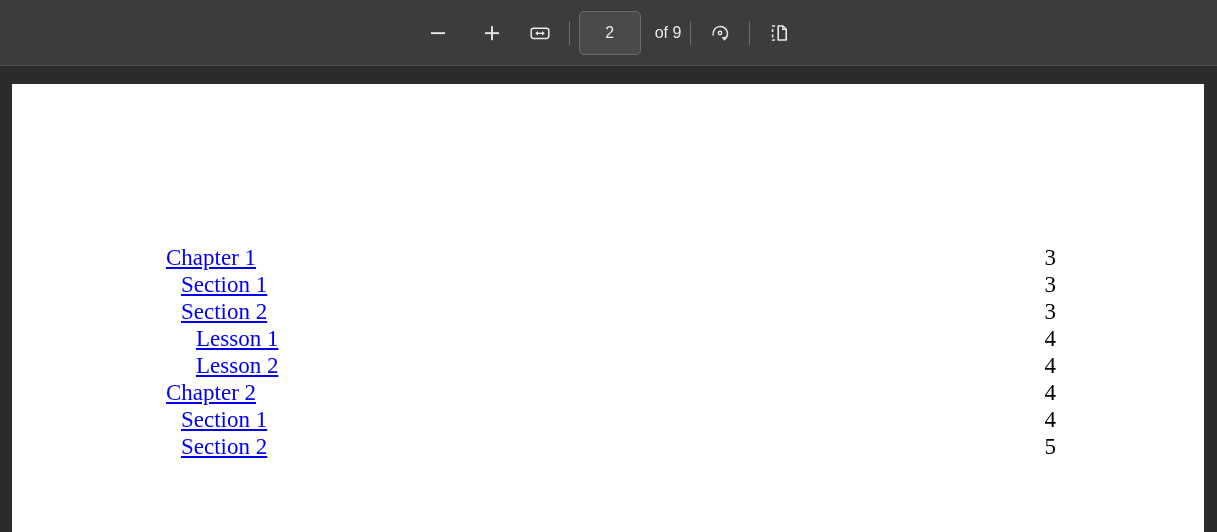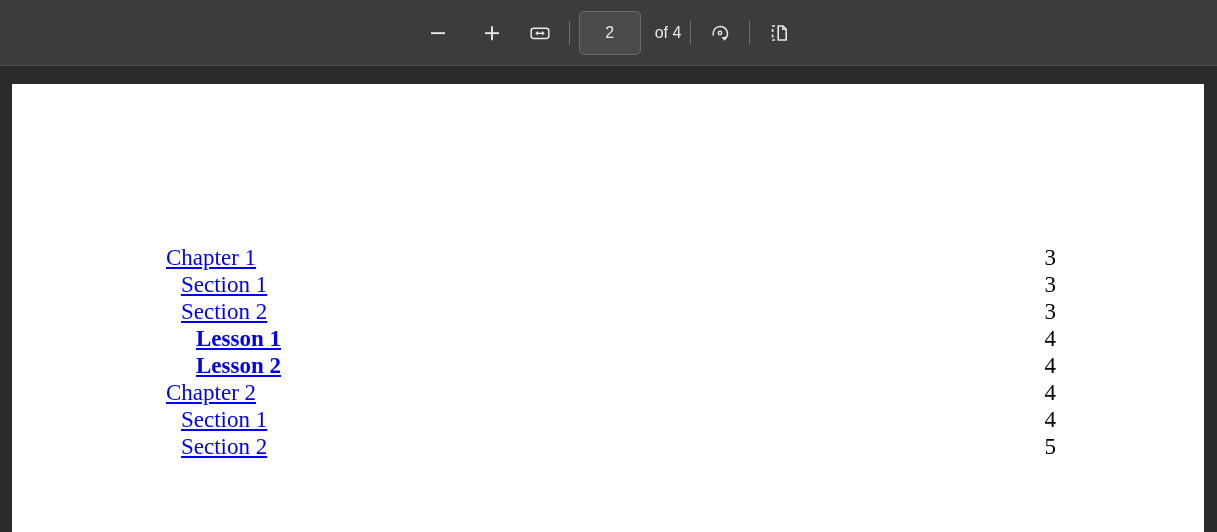--- a/index.html
+++ b/index.html
@@ -137,21 +137,21 @@
     top: 0;
     left: 1020px;
     width: 24px;
     text-align: right;
     color: #000000;
     font-size: 23px;
     font-family: "Liberation Serif", serif;
   }
   .lvl-0 { left: 154px; }
   .lvl-1 { left: 169px; }
-  .lvl-2 { left: 184px; font-weight: bold; }
+  .lvl-2 { left: 184px; }
 </style>
 </head>
 <body>
 
 <div id="pdf-viewer">
 
   <div id="toolbar">
     <div class="tb-group">
 
       <button class="tb-btn" title="Zoom out">
@@ -183,21 +183,21 @@
             <path d="M16.8 12.3 L14.0 10.0 L14.0 14.6 Z" fill="#e8e8e8"></path>
             <rect x="9.4" y="11.6" width="5.2" height="1.4" fill="#e8e8e8"></rect>
           </svg>
         </span>
       </button>
 
       <div class="tb-divider"></div>
 
       <input id="page-number-input" type="text" value="2" style="">
 
-      <span id="page-count-label">of 4</span>
+      <span id="page-count-label">of 9</span>
 
       <div class="tb-divider"></div>
 
       <button class="tb-btn" title="Rotate clockwise">
         <span>
           <svg width="26" height="26" viewBox="0 0 26 26" aria-hidden="true">
             <path d="M6.2 15.0 A7.2 7.2 0 1 1 17.4 19.6" fill="none" stroke="#e8e8e8" stroke-width="1.5" stroke-linecap="round"></path>
             <path d="M17.6 20.6 L14.4 17.6 L19.2 16.6 Z" fill="#e8e8e8"></path>
             <circle cx="13" cy="13" r="1.7" fill="none" stroke="#e8e8e8" stroke-width="1.4"></circle>
           </svg>

